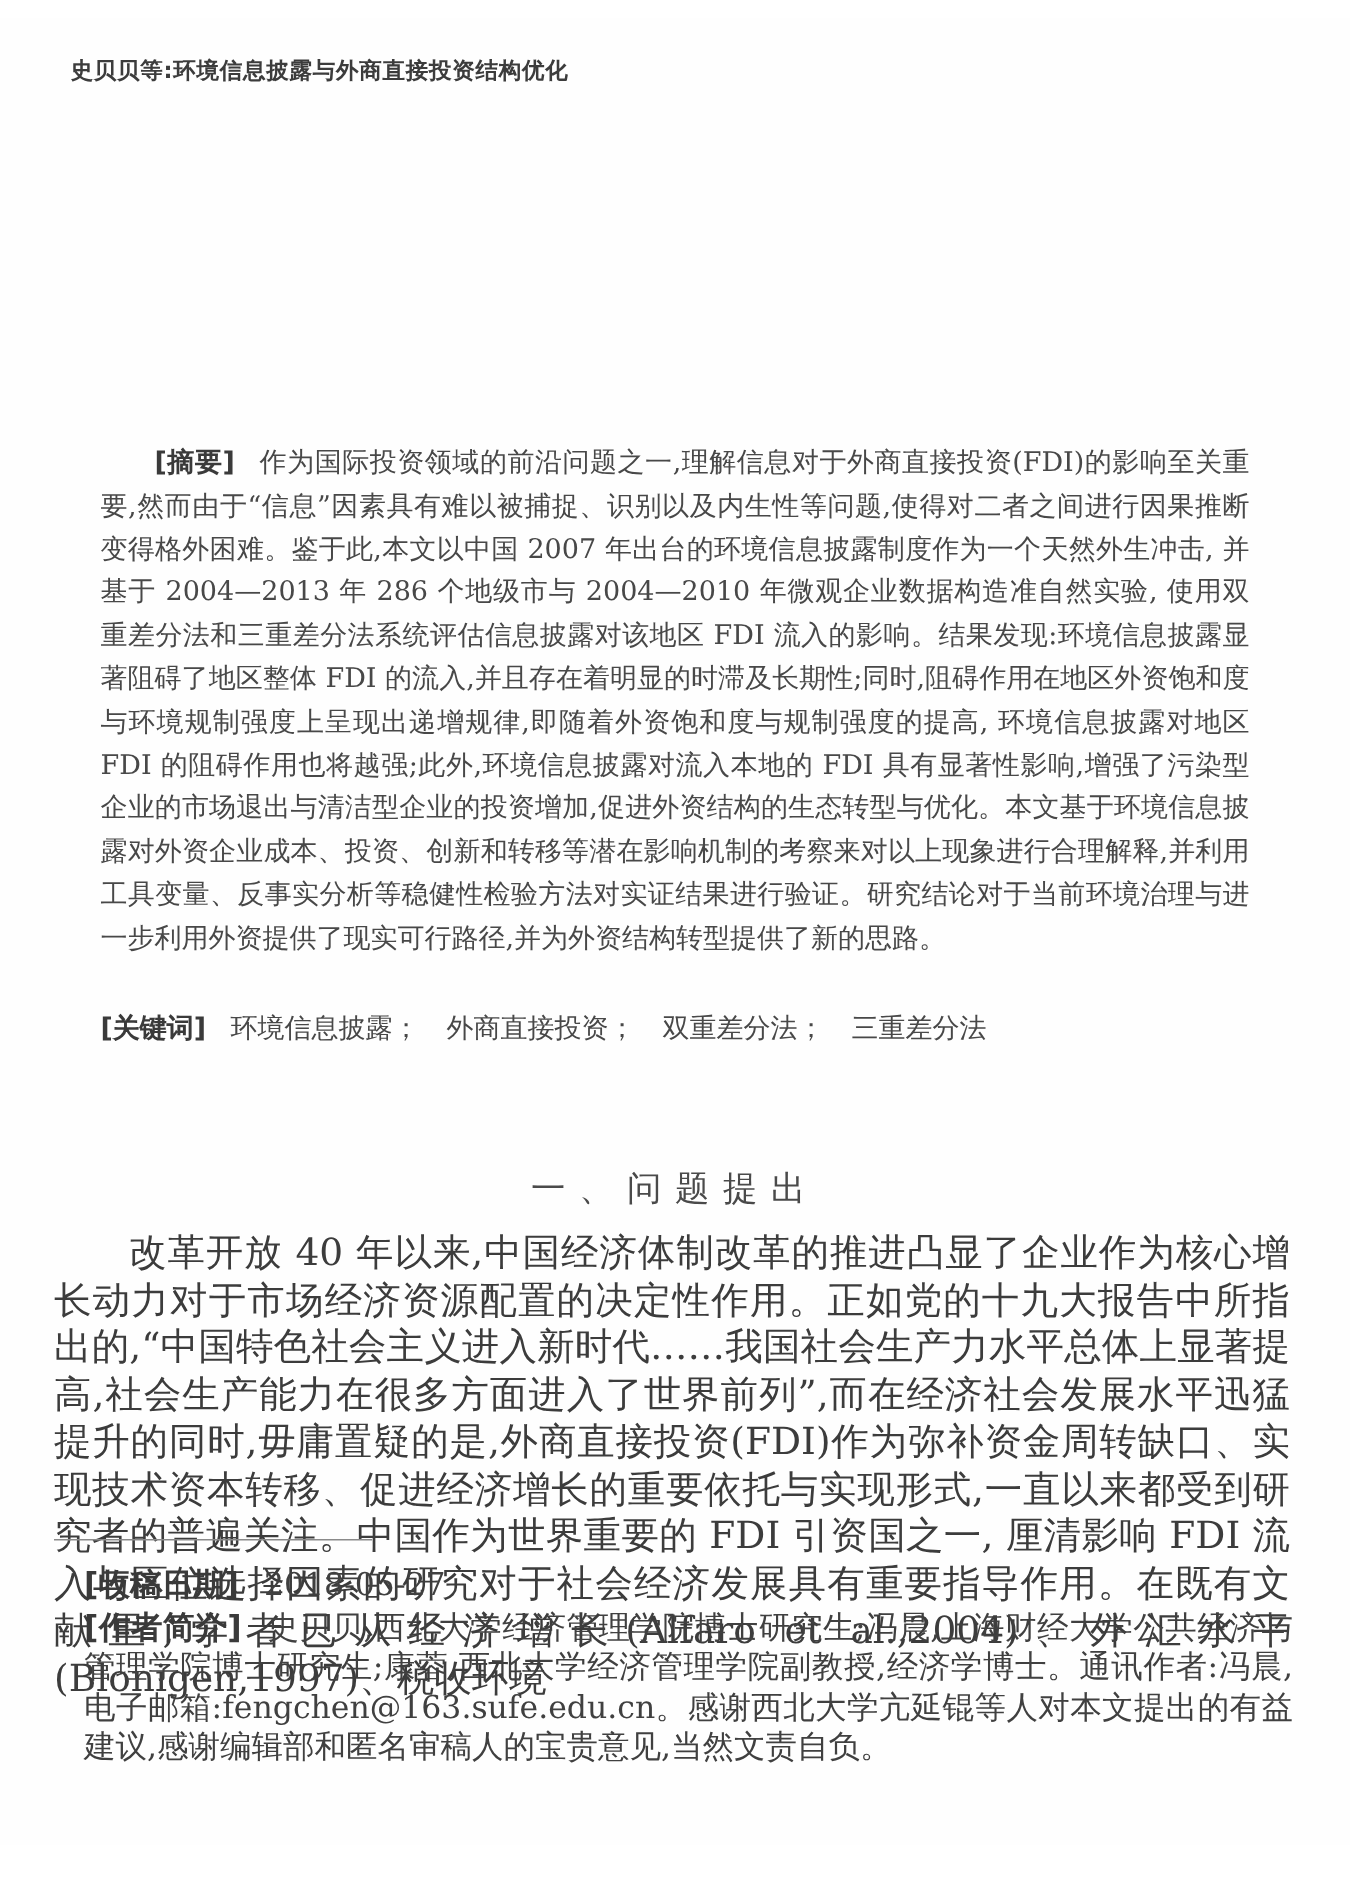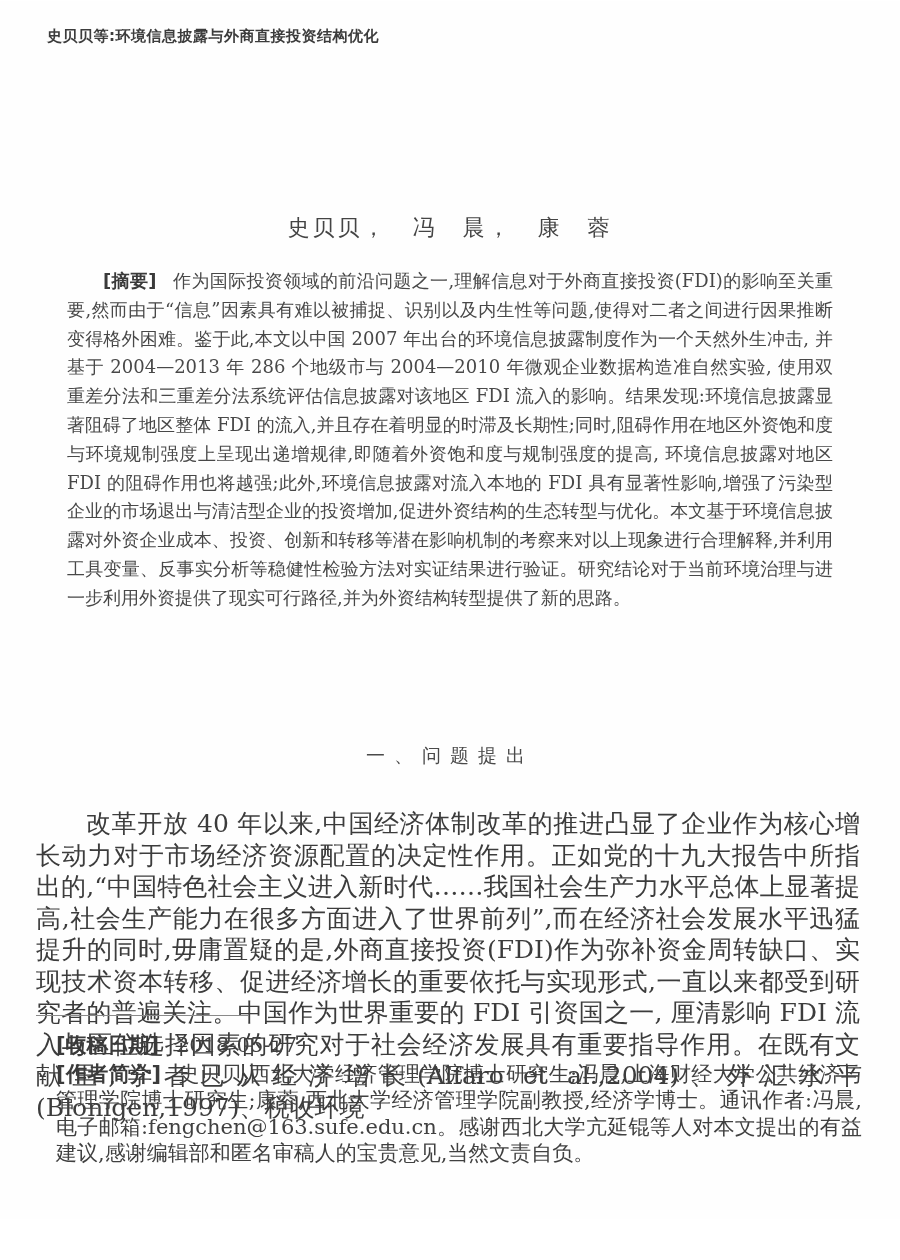--- a/index.html
+++ b/index.html
@@ -1,21 +1,21 @@
 <!DOCTYPE html>
 <html><head>
 <meta charset="utf-8">
 <style>
   * { margin: 0; padding: 0; box-sizing: border-box; }
   html, body { background: #ffffff; }
   .page {
     position: relative;
     width: 900px;
     height: 1218px;
-    margin: 1px auto;
+    margin: 12px auto;
     background: #fefefe;
     color: #3a3a3a;
     font-family: "DejaVu Serif", "Liberation Serif", serif;
     overflow: hidden;
   }
   .running-header {
     position: absolute;
     top: 26px;
     left: 47px;
     font-family: "DejaVu Sans", "Liberation Sans", sans-serif;
@@ -40,21 +40,21 @@
     top: 212px;
     left: 0;
     width: 100%;
     text-align: center;
     font-size: 22px;
     letter-spacing: 3px;
     color: #444444;
   }
   .abstract-block {
     position: absolute;
-    top: 266px;
+    top: 283px;
     left: 67px;
     width: 766px;
     font-size: 18px;
     line-height: 28.8px;
     text-align: justify;
     text-indent: 2em;
     color: #484848;
   }
   .inline-label {
     font-family: "DejaVu Sans", "Liberation Sans", sans-serif;
@@ -76,25 +76,25 @@
     top: 697px;
     left: 67px;
     width: 766px;
     font-size: 17px;
     color: #3f3f3f;
     white-space: nowrap;
   }
   .classification-line .segment { margin-right: 1.3em; }
   .section-heading {
     position: absolute;
-    top: 742px;
+    top: 765px;
     left: 0;
     width: 100%;
     text-align: center;
-    font-size: 19px;
+    font-size: 23px;
     font-weight: 400;
     letter-spacing: 9px;
     color: #4a4a4a;
   }
   .body-paragraph {
     position: absolute;
     top: 807px;
     left: 36px;
     width: 824px;
     font-size: 25px;
@@ -133,26 +133,28 @@
   }
 </style>
 </head>
 <body>
 
 <div class="page">
 
   <div class="running-header">史贝贝等:环境信息披露与外商直接投资结构优化</div>
 
 
-  <div class="article-authors">史贝贝，　冯　晨，　康　蓉</div>
 
   <p class="abstract-block">
     <span class="inline-label">[摘要]</span><span>作为国际投资领域的前沿问题之一,理解信息对于外商直接投资(FDI)的影响至关重要,然而由于“信息”因素具有难以被捕捉、识别以及内生性等问题,使得对二者之间进行因果推断变得格外困难。鉴于此,本文以中国 2007 年出台的环境信息披露制度作为一个天然外生冲击, 并基于 2004—2013 年 286 个地级市与 2004—2010 年微观企业数据构造准自然实验, 使用双重差分法和三重差分法系统评估信息披露对该地区 FDI 流入的影响。结果发现:环境信息披露显著阻碍了地区整体 FDI 的流入,并且存在着明显的时滞及长期性;同时,阻碍作用在地区外资饱和度与环境规制强度上呈现出递增规律,即随着外资饱和度与规制强度的提高, 环境信息披露对地区 FDI 的阻碍作用也将越强;此外,环境信息披露对流入本地的 FDI 具有显著性影响,增强了污染型企业的市场退出与清洁型企业的投资增加,促进外资结构的生态转型与优化。本文基于环境信息披露对外资企业成本、投资、创新和转移等潜在影响机制的考察来对以上现象进行合理解释,并利用工具变量、反事实分析等稳健性检验方法对实证结果进行验证。研究结论对于当前环境治理与进一步利用外资提供了现实可行路径,并为外资结构转型提供了新的思路。</span>
   </p>
 
+  <div class="keywords-line">
+    <span class="inline-label">[关键词]</span><span>环境信息披露；　外商直接投资；　双重差分法；　三重差分法</span>
+  </div>
 
 
   <h2 class="section-heading">一、问题提出</h2>
 
   <p class="body-paragraph">改革开放 40 年以来,中国经济体制改革的推进凸显了企业作为核心增长动力对于市场经济资源配置的决定性作用。正如党的十九大报告中所指出的,“中国特色社会主义进入新时代……我国社会生产力水平总体上显著提高,社会生产能力在很多方面进入了世界前列”,而在经济社会发展水平迅猛提升的同时,毋庸置疑的是,外商直接投资(FDI)作为弥补资金周转缺口、实现技术资本转移、促进经济增长的重要依托与实现形式,一直以来都受到研究者的普遍关注。中国作为世界重要的 FDI 引资国之一, 厘清影响 FDI 流入与区位选择因素的研究对于社会经济发展具有重要指导作用。在既有文献里,学者已从经济增长(Alfaro et al.,2004)、外汇水平(Blonigen,1997)、税收环境</p>
 
   <hr class="footnote-rule">
 
   <div class="footnotes">
     <p>

